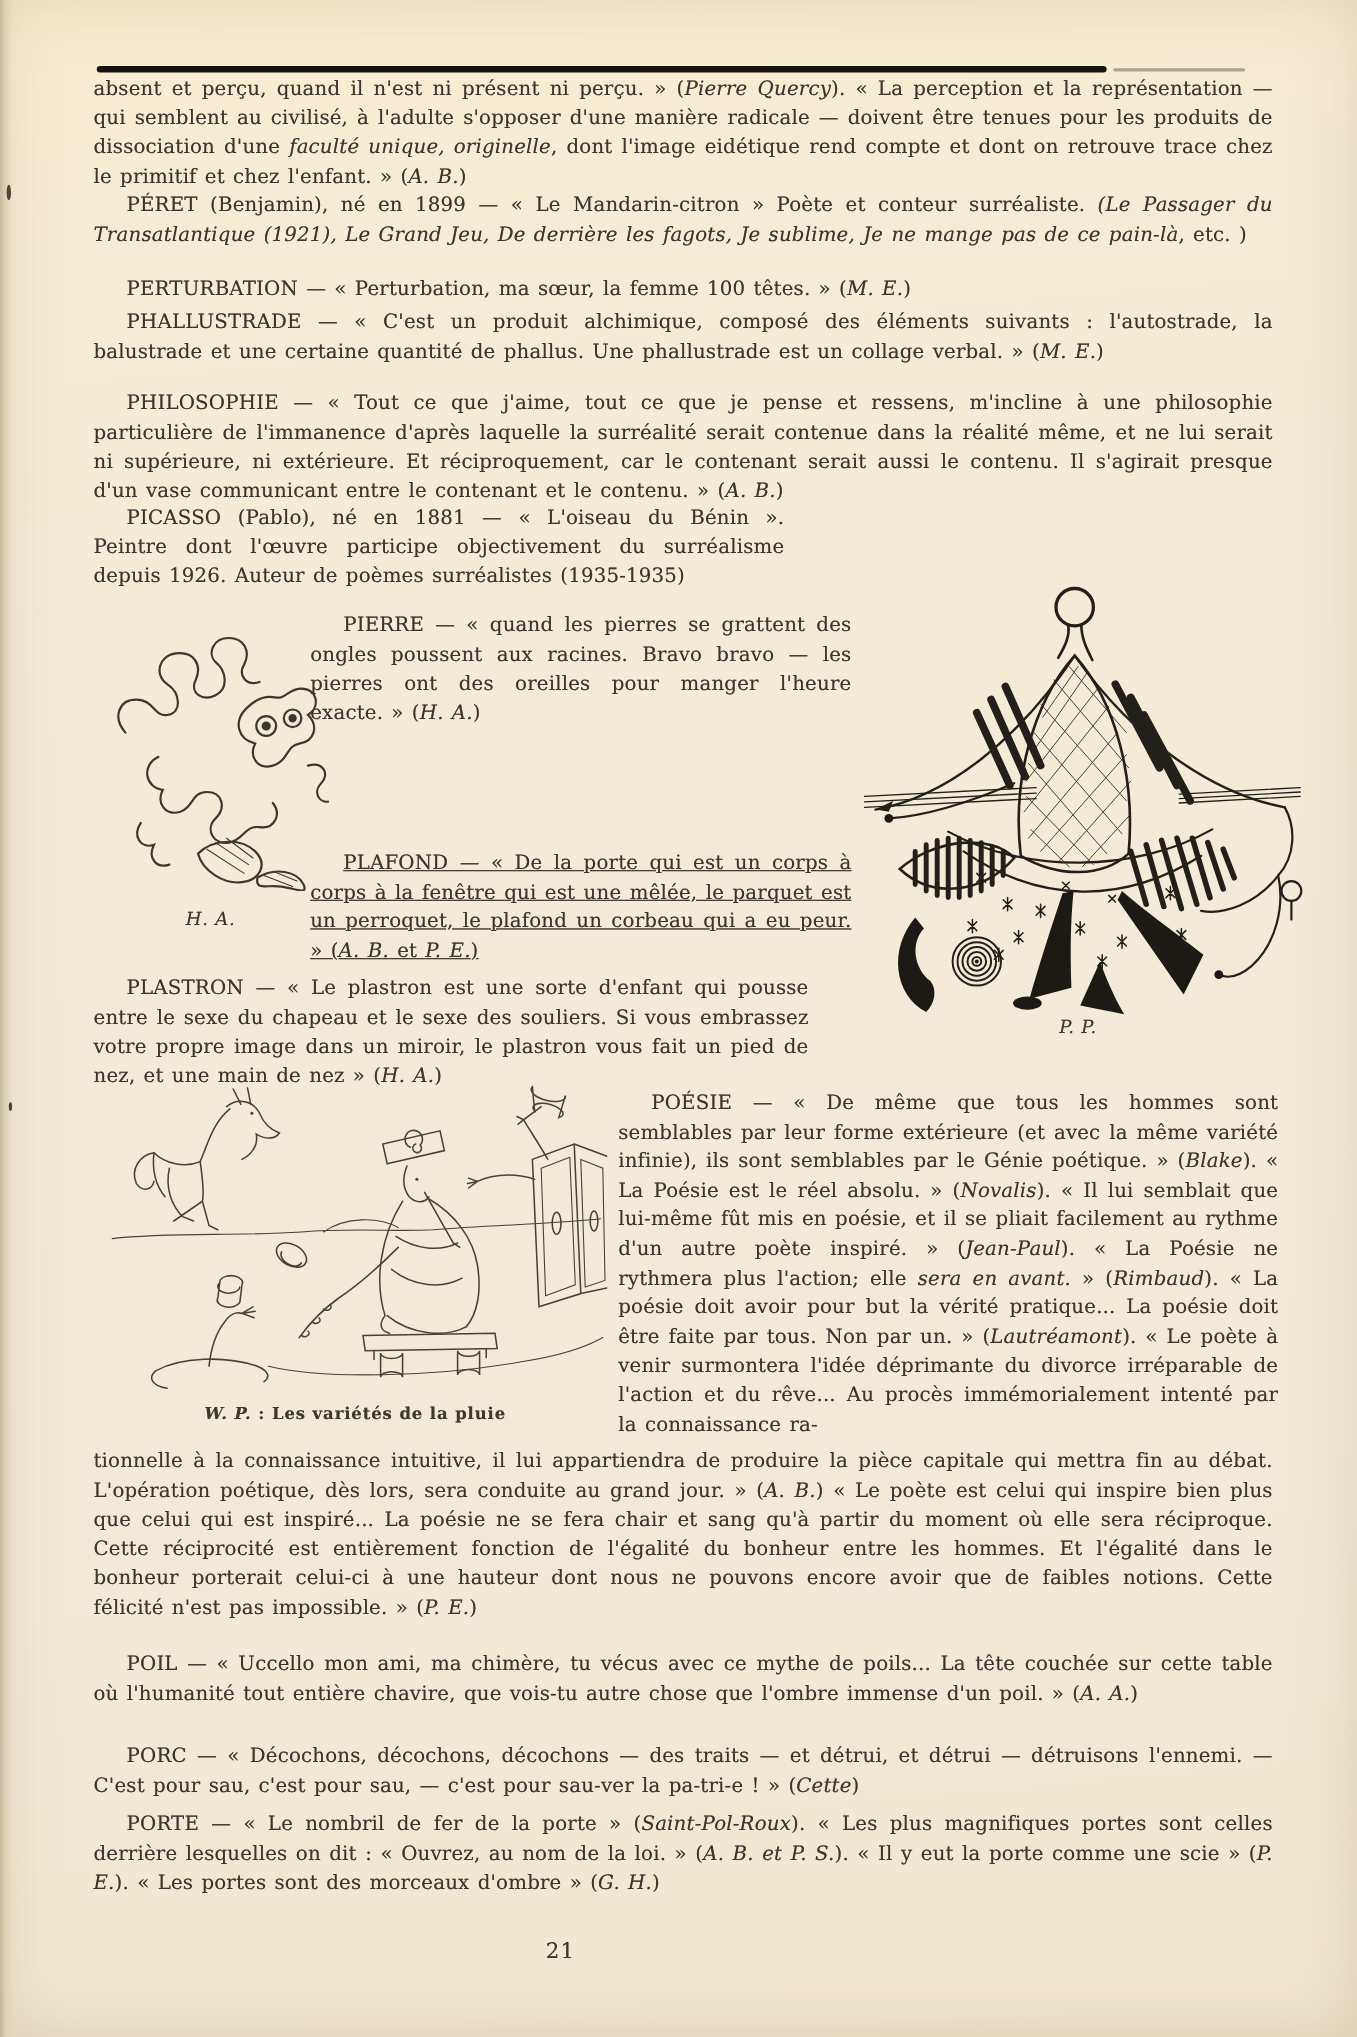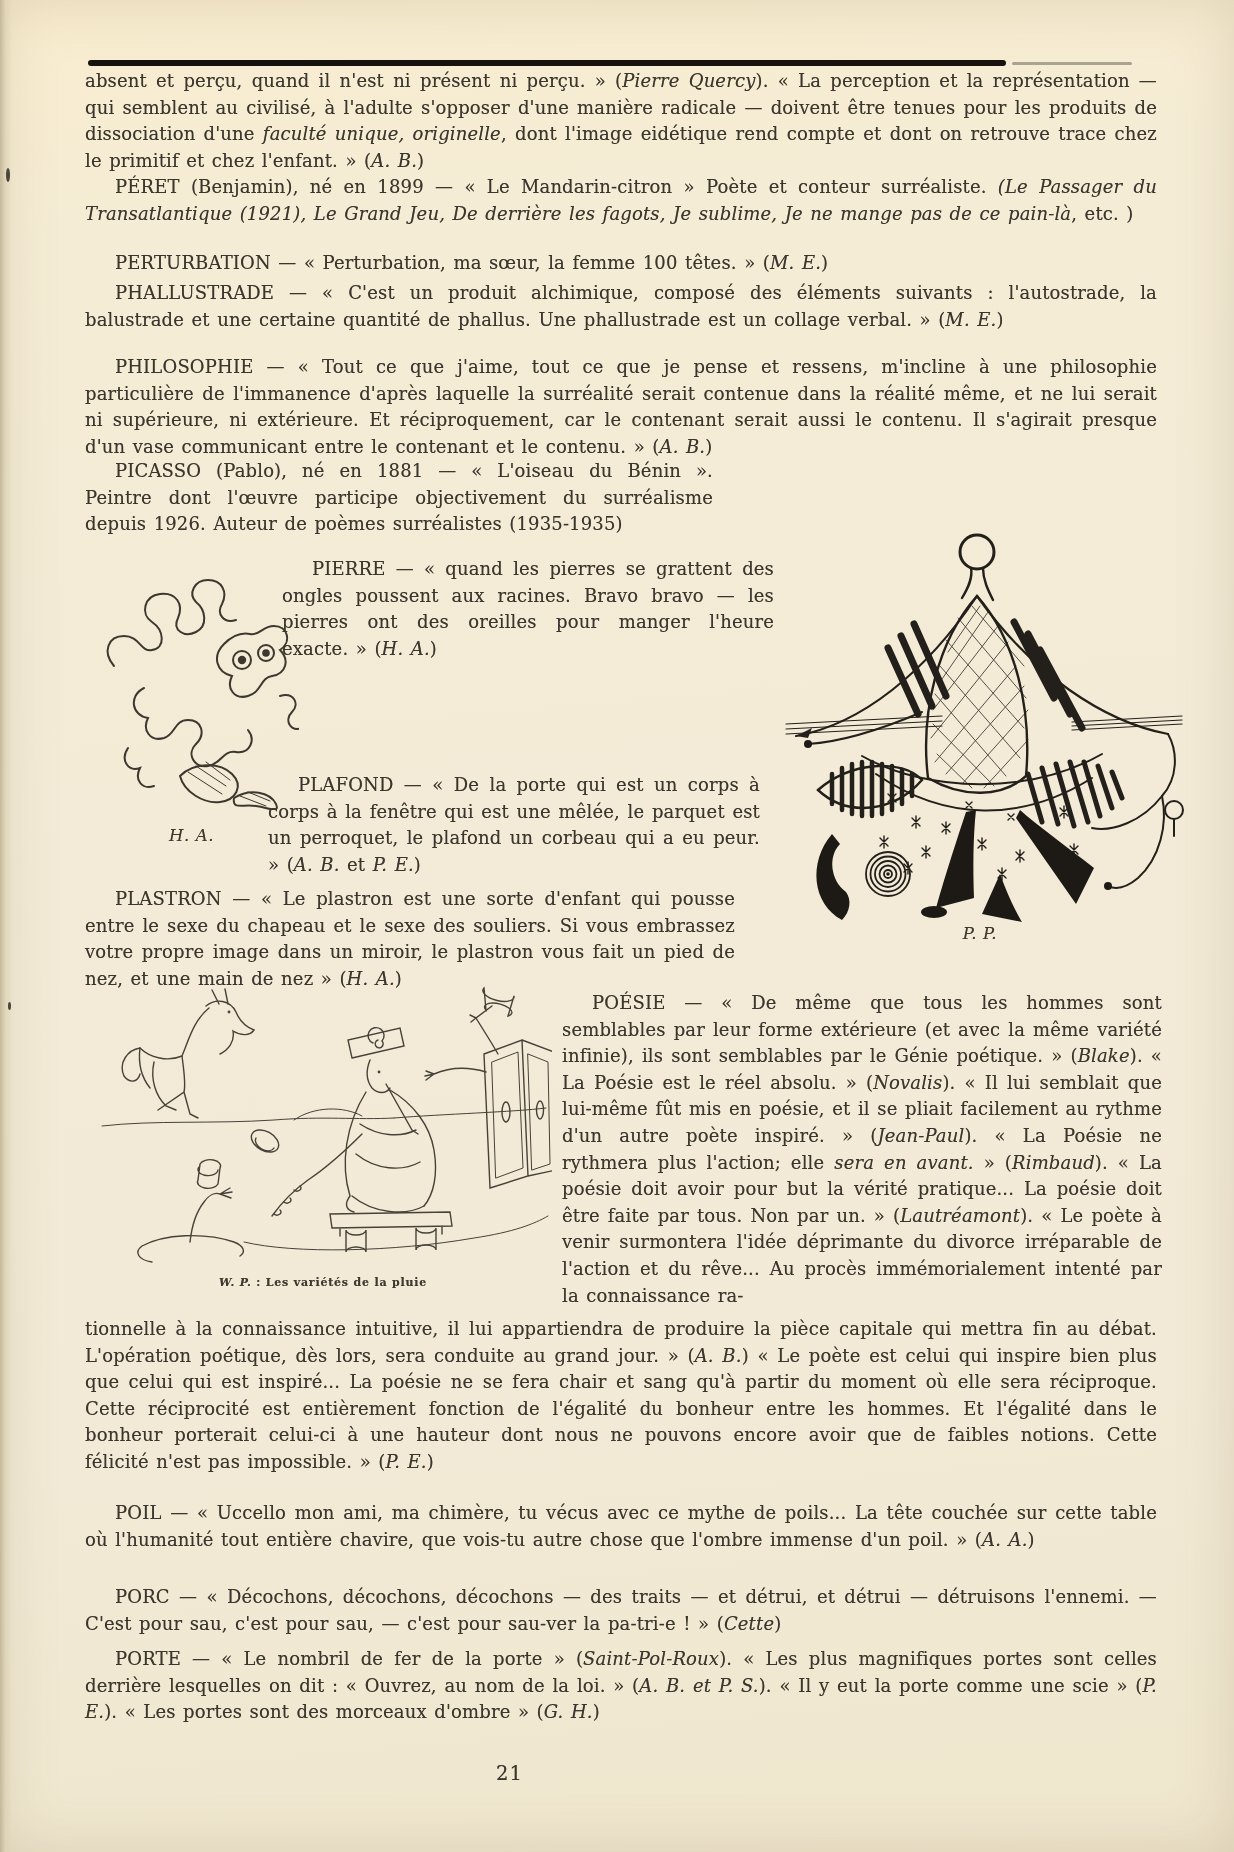--- a/index.html
+++ b/index.html
@@ -29,37 +29,37 @@
   .indent{text-indent:30px;}
 
   .p-quercy{left:85px;top:68px;width:1072px;}
   .p-peret{left:85px;top:174px;width:1072px;}
   .p-perturbation{left:85px;top:250px;width:1072px;}
   .p-phallustrade{left:85px;top:280px;width:1072px;}
   .p-philosophie{left:85px;top:354px;width:1072px;}
   .p-picasso{left:85px;top:458px;width:628px;}
   .p-pierre{left:282px;top:556px;width:492px;}
   .p-pieuvre{left:282px;top:664px;width:492px;}
-  .p-plafond{left:268px;top:772px;width:492px;}
+  .p-plafond{left:282px;top:772px;width:492px;text-decoration:underline;}
   .p-plastron{left:85px;top:886px;width:650px;}
   .p-poesie-col{left:562px;top:990px;width:600px;}
   .p-poesie-full{left:85px;top:1316px;width:1072px;}
   .p-poil{left:85px;top:1500px;width:1072px;}
   .p-porc{left:85px;top:1584px;width:1072px;}
   .p-porte{left:85px;top:1646px;width:1072px;}
 
   figure{position:absolute;margin:0;text-align:center;}
   figcaption{font-size:16.5px;letter-spacing:.6px;color:#3d392f;text-shadow:0 0 .4px rgba(55,50,42,.5);}
   figcaption em{font-style:italic;}
   .fig-ha{left:84px;top:548px;width:215px;}
   .fig-ha figcaption{margin-top:16px;}
   .fig-pp{left:770px;top:522px;width:420px;}
   .fig-pp figcaption{margin-top:2px;}
   .fig-wp{left:94px;top:984px;width:458px;}
-  .fig-wp figcaption{margin-top:4px;font-size:11px;font-weight:bold;letter-spacing:.8px;}
+  .fig-wp figcaption{margin-top:4px;font-size:15px;font-weight:bold;letter-spacing:.8px;}
   svg{display:block;}
 
   .page-number{position:absolute;left:0;top:1762px;width:1019px;text-align:center;
     font-size:19.5px;letter-spacing:1px;text-shadow:0 0 .5px rgba(55,50,42,.5);}
 </style>
 </head>
 <body>
 
 <div class="stage">
   <div class="edge-left"></div>

